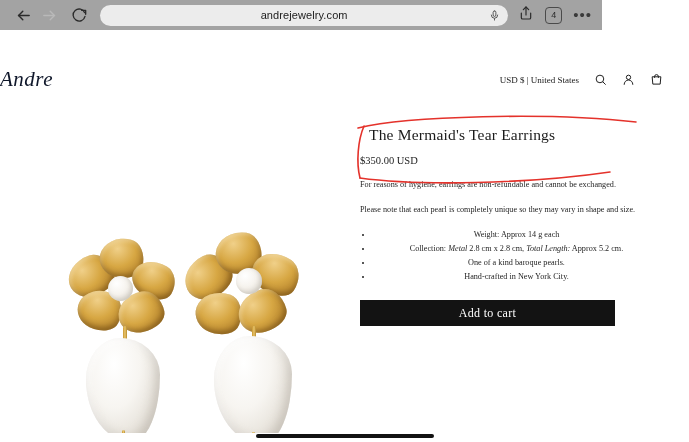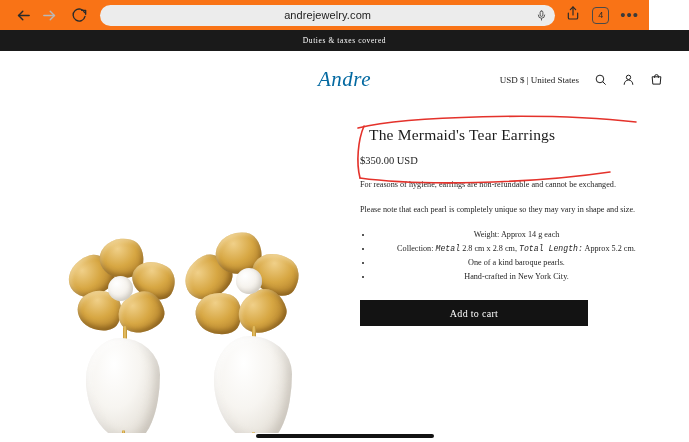--- a/index.html
+++ b/index.html
@@ -13,22 +13,22 @@
   .viewport {
     position: relative;
     width: 689px; height: 442px;
     background: #ffffff;
     overflow: hidden;
   }
 
   
   .browser-bar {
     position: absolute; top: 0; left: 0;
-    width: 649px; height: 30px;
-    background: #f97316;
+    width: 602px; height: 30px;
+    background: #a3a3a3;
     display: flex; align-items: center;
     padding: 0 10px;
   }
   .nav-btn {
     width: 26px; height: 26px;
     display: flex; align-items: center; justify-content: center;
     color: #2b2b2b;
   }
   .nav-btn.disabled { color: #b9b9b9; }
   .nav-btn svg { display: block; }
@@ -90,25 +90,25 @@
   .site-nav {
     display: flex; align-items: center; gap: 20px;
     padding-left: 26px;
     font-family: "Liberation Serif", serif;
     font-size: 9.5px;
     color: #1a1a1a;
   }
   .brand-logo {
     position: absolute;
     left: 0; right: 0;
-    text-align: center;
+    text-align: left;
     font-family: "Liberation Serif", serif;
     font-style: italic;
     font-size: 21px;
-    color: #0369a1;
+    color: #0f172a;
     letter-spacing: 0.5px;
   }
   .header-right {
     margin-left: auto;
     display: flex; align-items: center; gap: 15px;
     padding-right: 26px;
     font-family: "Liberation Serif", serif;
     font-size: 9px;
     color: #1a1a1a;
   }
@@ -175,29 +175,29 @@
   }
   .spec-list {
     margin: 11px 0 0 0;
     padding-left: 13px;
     font-size: 8.2px;
     line-height: 1.72;
     color: #1f1f1f;
     text-align: center;
   }
   .spec-list li { margin: 0; }
-  .spec-list em { font-style: italic; font-family: Liberation Mono, monospace; }
+  .spec-list em { font-style: italic; }
   .add-to-cart {
     margin-top: 16px;
-    width: 228px; height: 26px;
+    width: 255px; height: 26px;
     background: #131313;
     color: #ffffff;
     border: none;
     font-family: "Liberation Serif", serif;
-    font-size: 10px;
+    font-size: 12px;
     letter-spacing: 0.3px;
     cursor: pointer;
   }
 
   
   .annot { position: absolute; pointer-events: none; overflow: visible; }
 
   
   .home-indicator {
     position: absolute;
@@ -256,23 +256,20 @@
             <path d="M12 15V3"></path>
             <polyline points="8 7 12 3 16 7"></polyline>
             <path d="M5 12v7a2 2 0 0 0 2 2h10a2 2 0 0 0 2-2v-7"></path>
           </svg>
       </span>
       <span class="tab-count">4</span>
       <span class="dots">•••</span>
     </div>
   </div>
 
-  <div class="announce">
-    <span>Duties &amp; taxes covered</span>
-  </div>
 
   <div class="site-header">
 
     <div class="brand-logo">Andre</div>
 
     <div class="header-right">
       <span>USD $ | United States</span>
       <span>
         <svg width="13" height="13" viewBox="0 0 24 24" fill="none" stroke="currentColor" stroke-width="1.8">
             <circle cx="11" cy="11" r="7"></circle>

